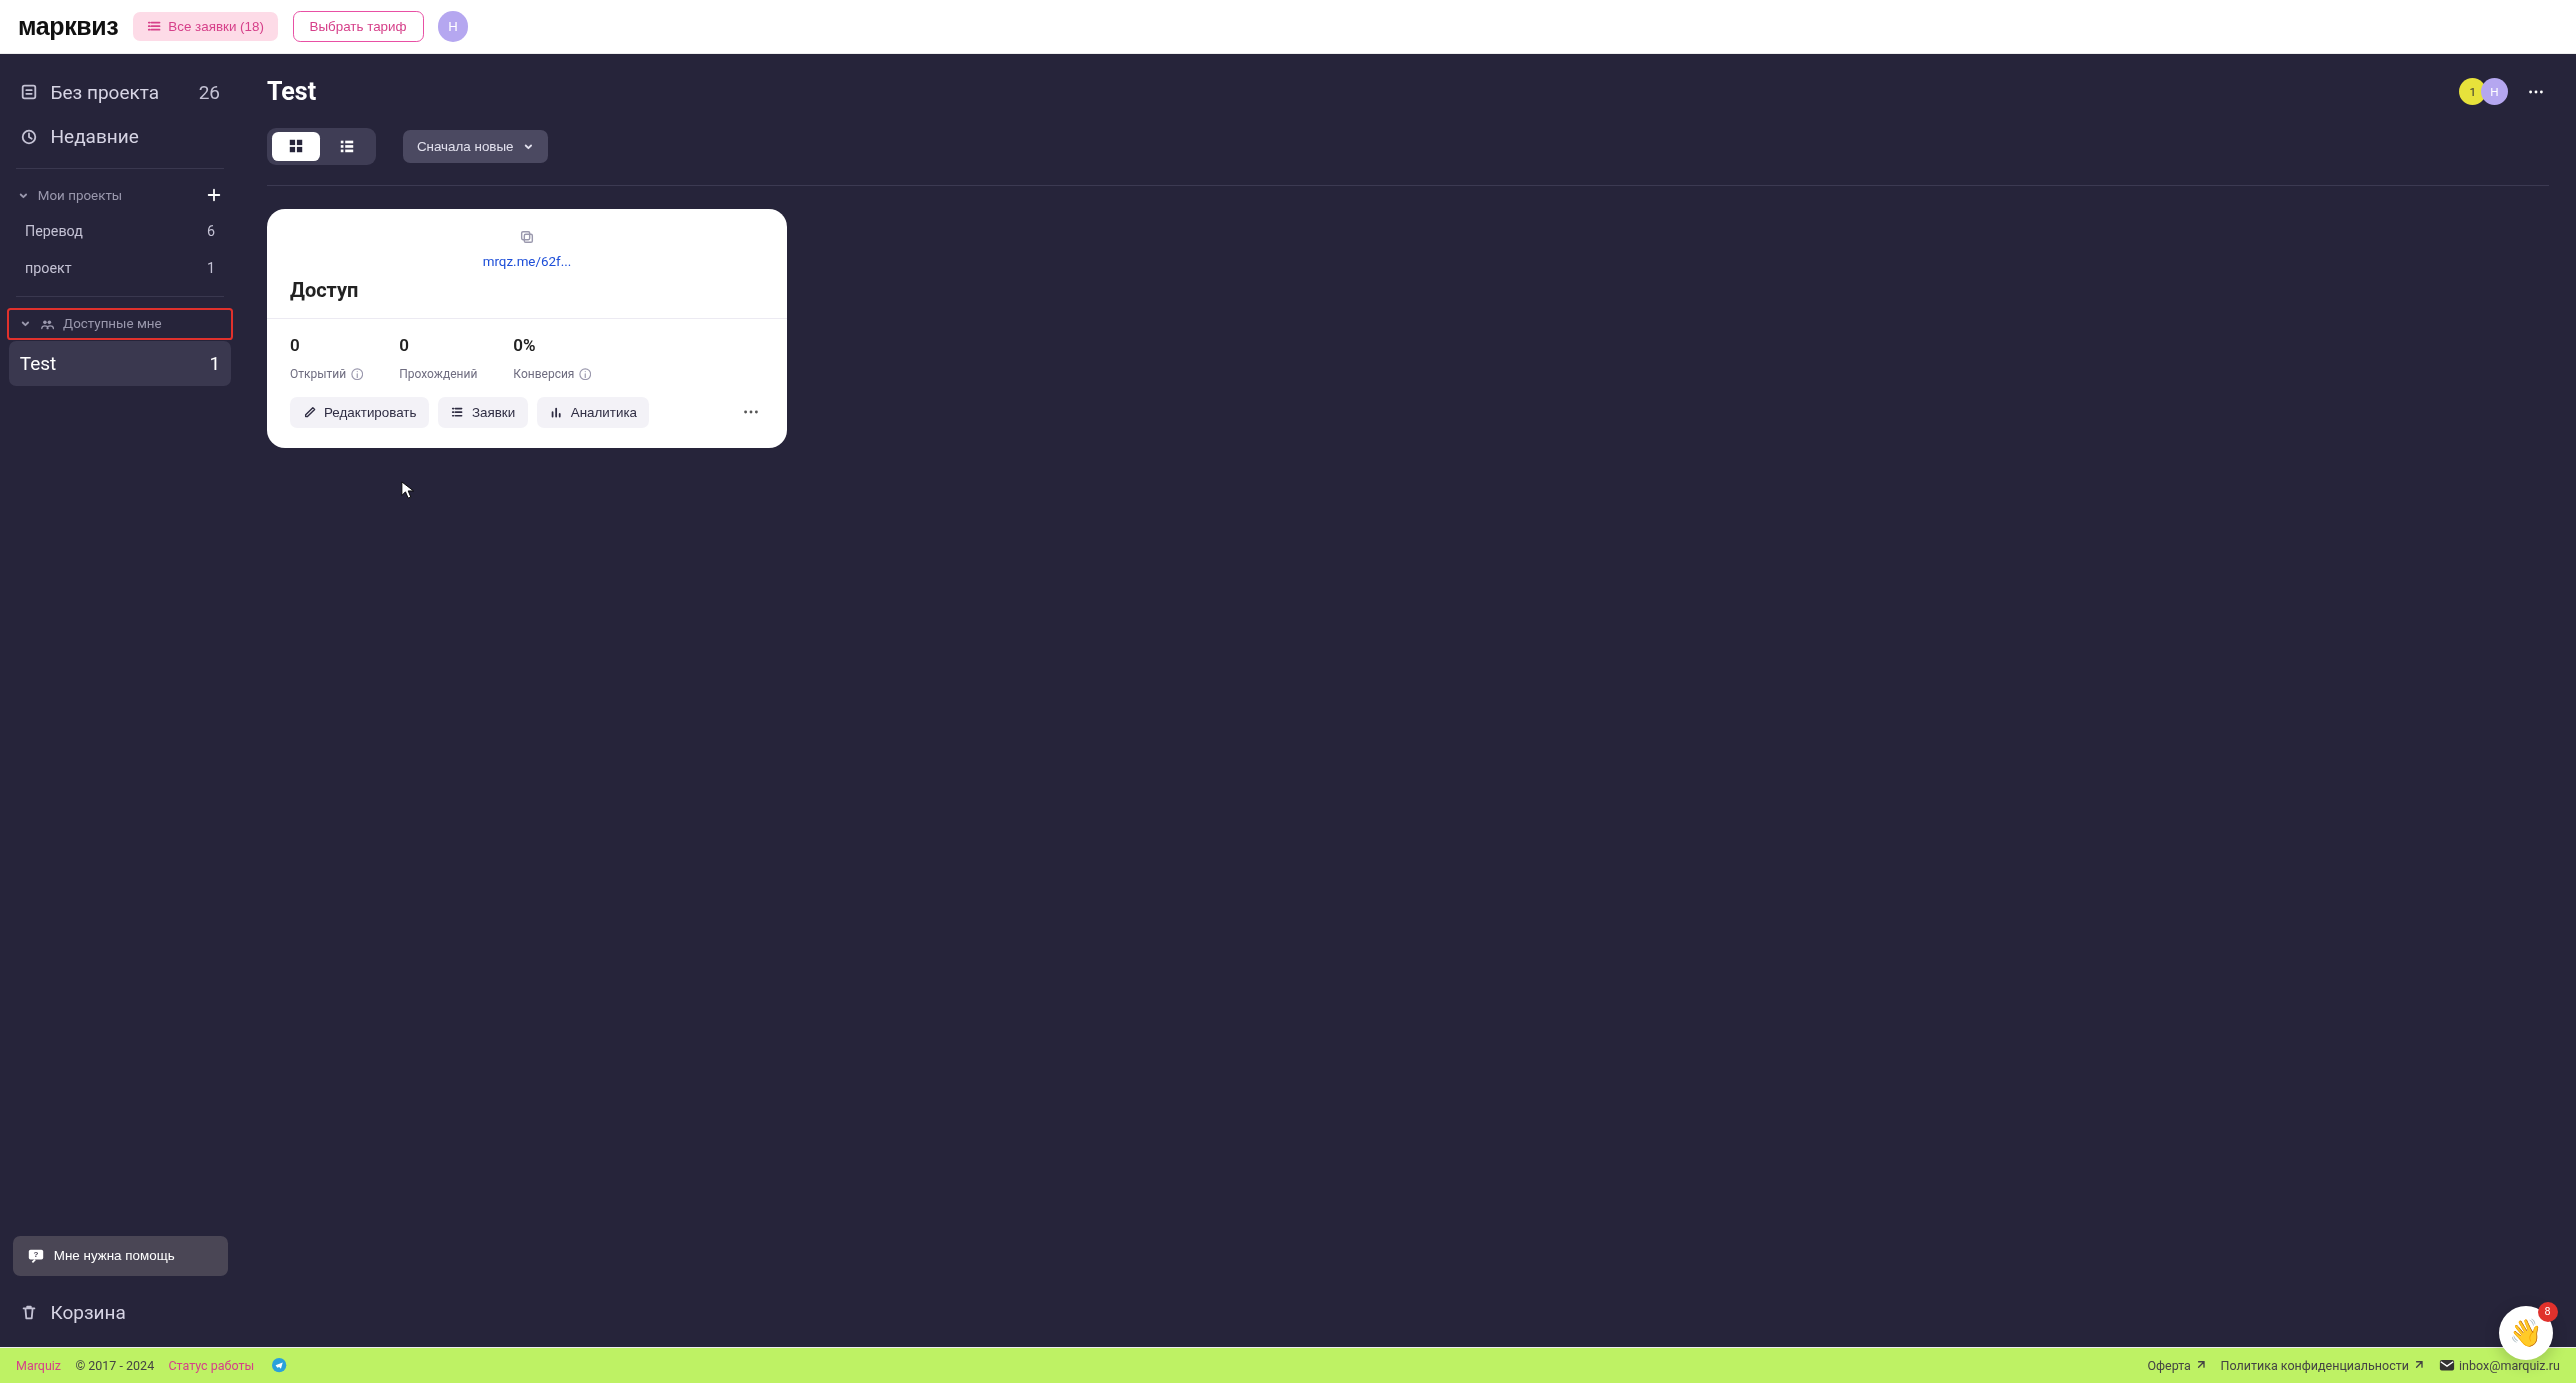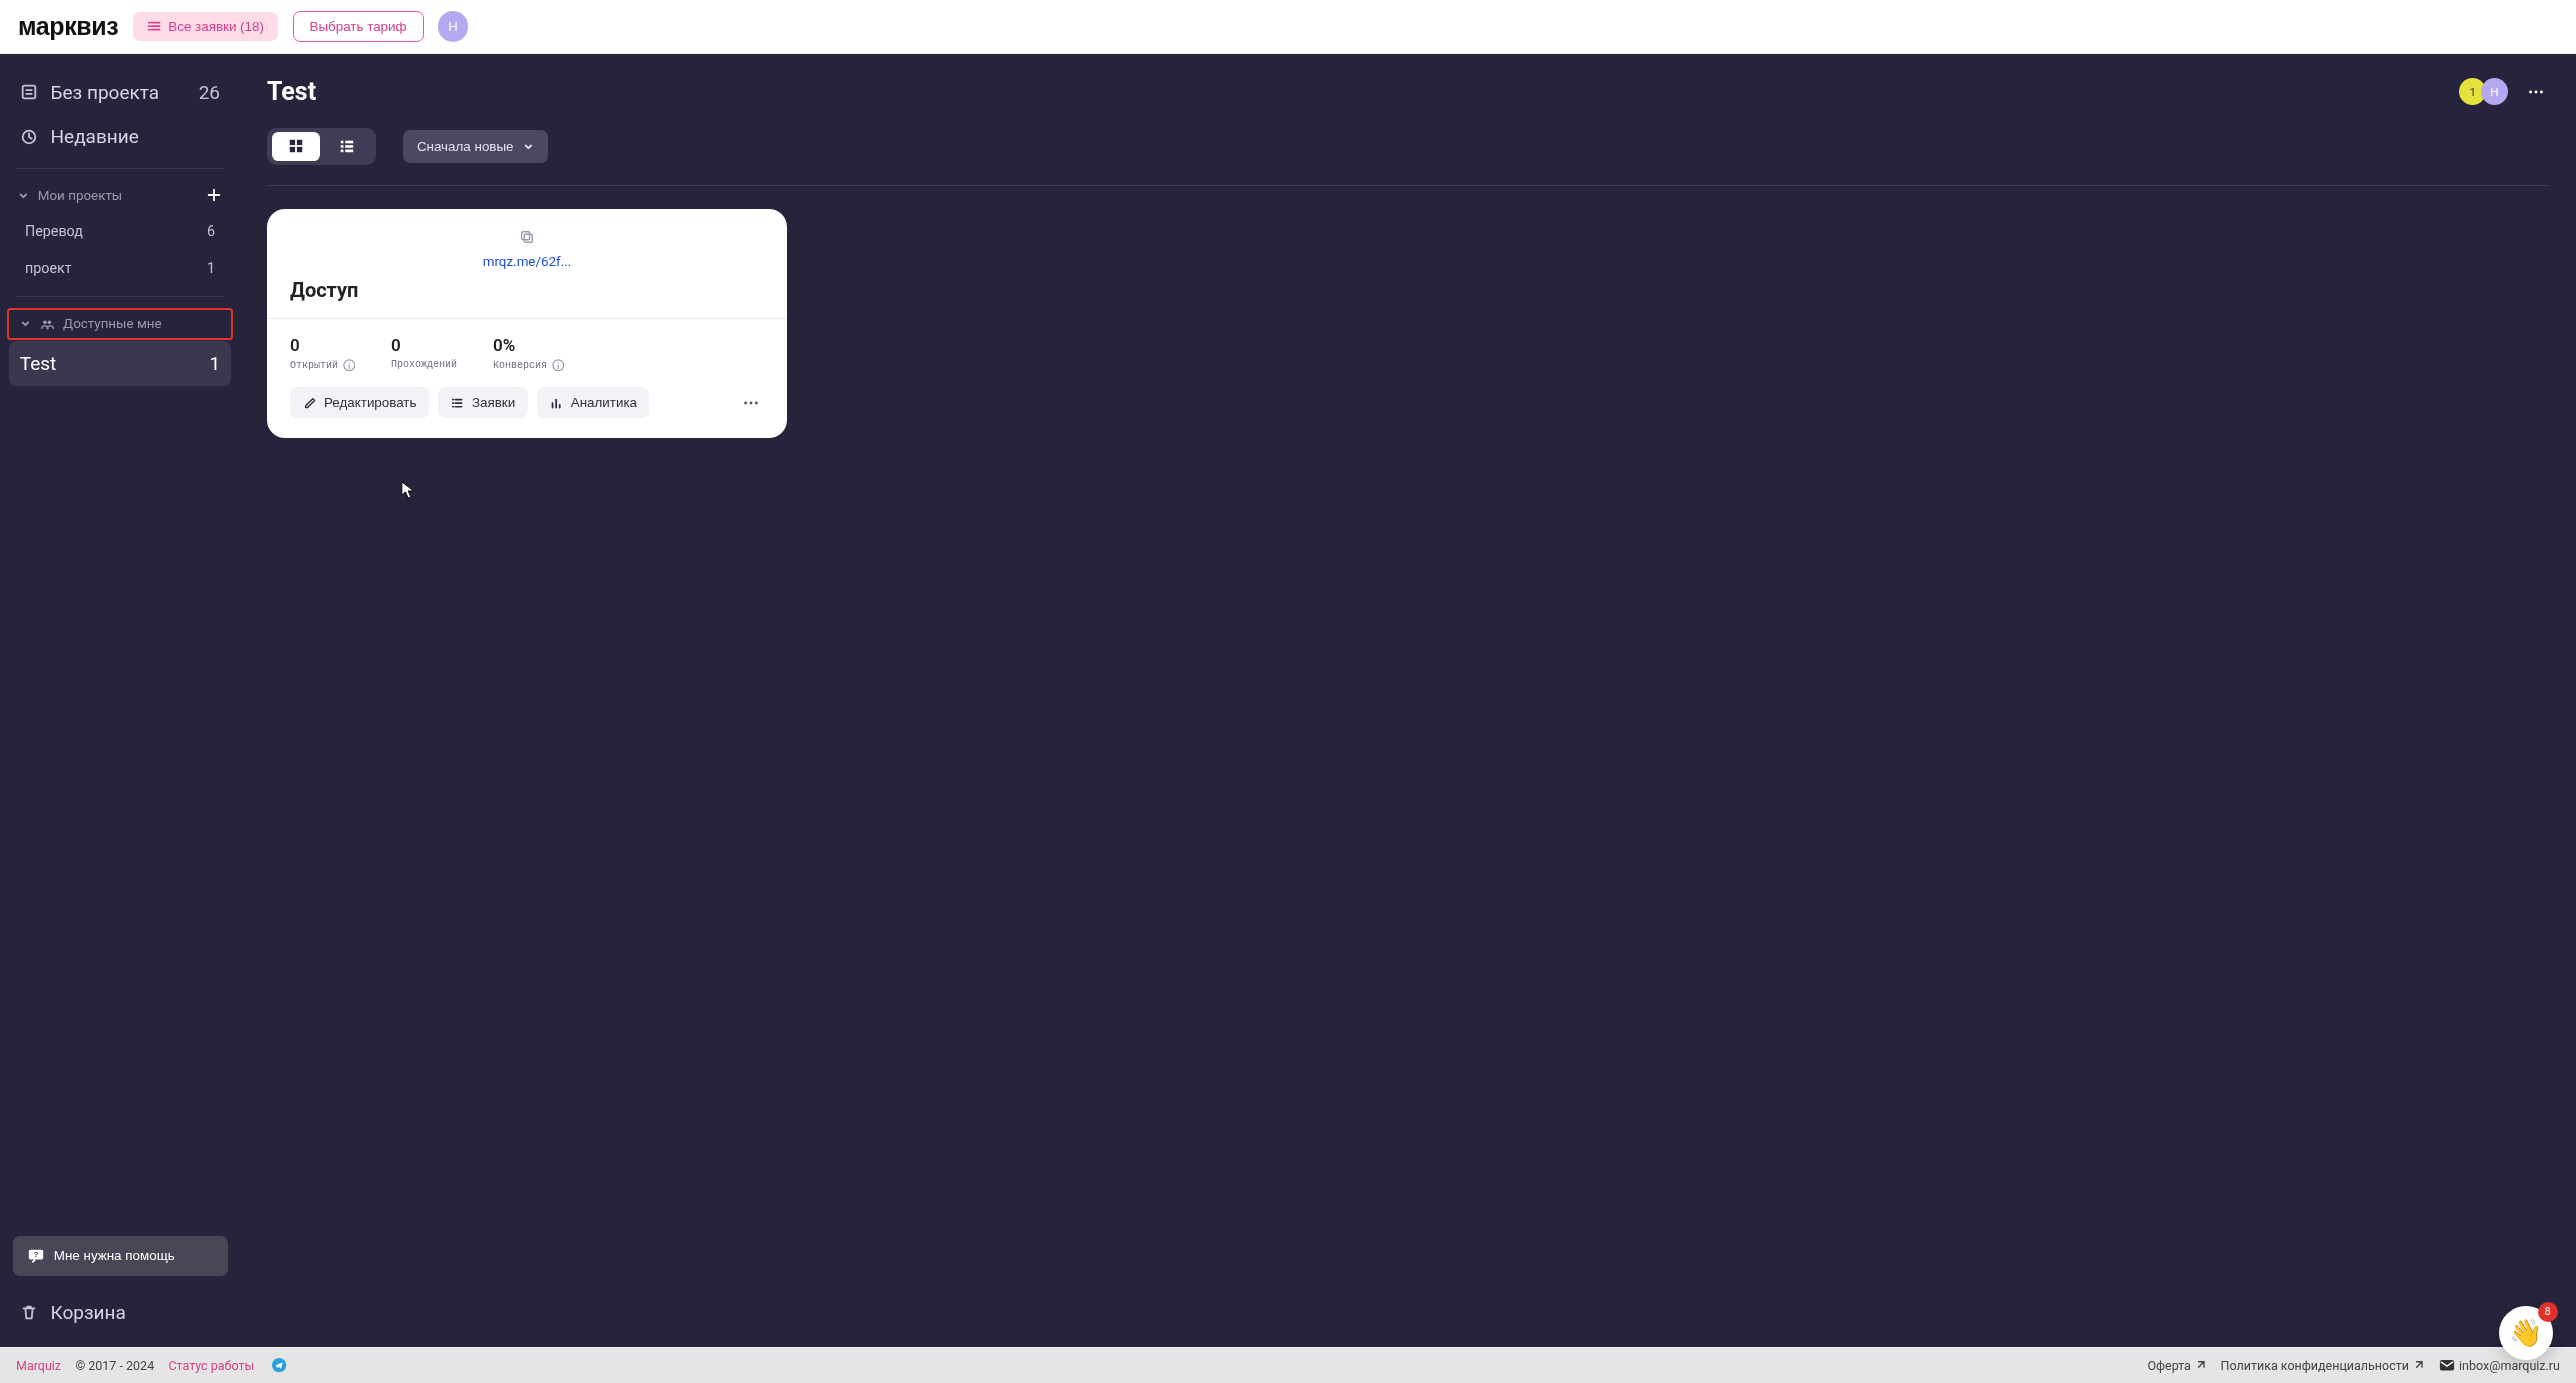--- a/index.html
+++ b/index.html
@@ -223,22 +223,22 @@
 }
 .card-url-row {
   display: flex; align-items: center; gap: 9px;
   color: #1d4ed8; font-size: 13.4px; margin-bottom: 9px; flex-direction: column;
 }
 .card-title { font-size: 20px; font-weight: 700; margin-bottom: 16px; }
 .card-divider { height: 0.9px; background: #eceaf2; margin: 0 -23px 16px; }
 .stats-row { display: flex; gap: 36px; margin-bottom: 16px; }
 .stat .stat-val { font-size: 17px; font-weight: 600; }
 .stat .stat-label {
-  font-size: 10px; color: #6f6d80;
-  display: flex; align-items: center; gap: 4.5px; margin-top: 4px; font-family: Liberation Mono, monospace;
+  font-size: 12px; color: #6f6d80;
+  display: flex; align-items: center; gap: 4.5px; margin-top: 12px;
 }
 .card-actions { display: flex; align-items: center; gap: 9px; }
 .card-btn {
   background: #f3f2f7;
   border: none;
   border-radius: 7.2px;
   padding: 8px 12.5px;
   font-size: 13.4px;
   color: #2f2d43;
   display: flex;
@@ -253,21 +253,21 @@
 .cursor {
   position: absolute;
   left: 161px;
   top: 427px;
   pointer-events: none;
 }
 
 
 .footer {
   height: 36px;
-  background: #e5e5e5;
+  background: #bef264;
   border-top: 0.9px solid #eee;
   display: flex;
   align-items: center;
   padding: 16px 16px;
   font-size: 12.5px;
   color: #444;
   gap: 14.3px;
 }
 .footer .brand { color: #d6408a; }
 .footer .status { color: #d6408a; display: flex; align-items: center; gap: 18px; text-align: right; }

